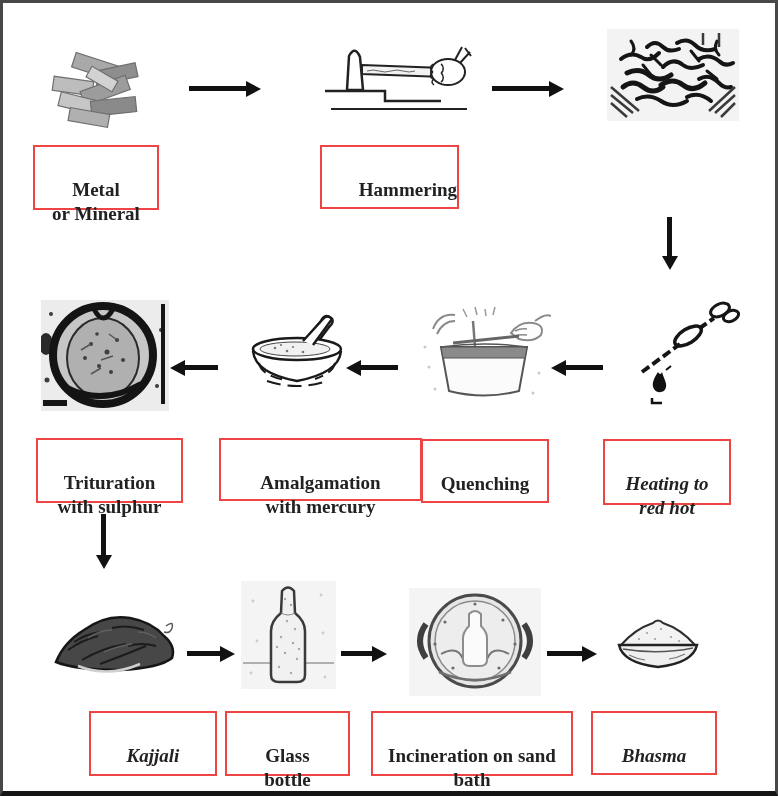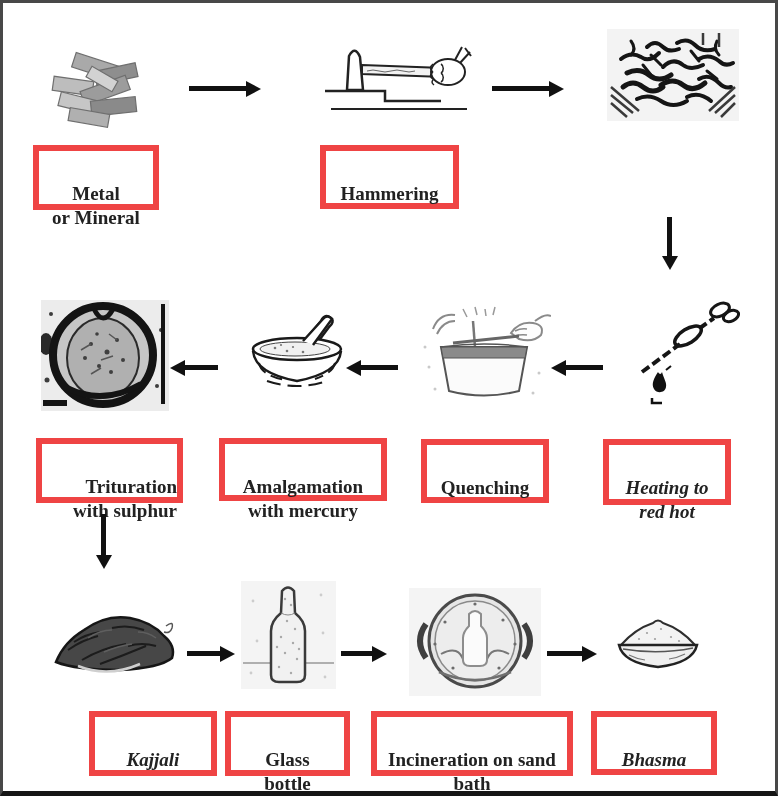--- a/index.html
+++ b/index.html
@@ -11,21 +11,21 @@
     border-bottom:5px solid #151515;
     background:#fff;
     font-family:"Liberation Serif", serif;
     overflow:hidden;
   }
   .img { position:absolute; }
   .img svg { display:block; width:100%; height:100%; }
   .label-box {
     position:absolute;
     box-sizing:border-box;
-    border:6px solid #ef4444;
+    border:2px solid #ef4444;
     background:#fff;
     text-align:center;
     font-weight:bold;
     font-size:19px;
     line-height:1.25;
     color:#222;
     padding-top:7px;
     white-space:pre-line;
   }
   .label-box .line { display:block; }
@@ -110,21 +110,21 @@
         <path d="M128 66 L108 84 M128 74 L114 88 M128 58 L102 82"></path>
         <path d="M96 4 L96 16 M112 4 L112 18"></path>
       </g>
     </svg>
   </div>
 
   <div class="label-box" style="left:30px; top:142px; width:126px; height:65px;">
     <span>Metal
 or Mineral</span>
   </div>
-  <div class="label-box" style="left:317px; top:142px; width:139px; height:64px;">
+  <div class="label-box" style="left:317px; top:142px; width:139px; height:64px;text-align:right;">
     <span>Hammering</span>
   </div>
 
   <div class="arr arr-h arr-right" style="left:186px; top:83px; width:58px;"></div>
   <div class="arr arr-h arr-right" style="left:489px; top:83px; width:58px;"></div>
   <div class="arr arr-v arr-down" style="left:664px; top:214px; height:40px;"></div>
 
   <div class="img" style="left:38px; top:297px; width:128px; height:111px;">
     <svg viewBox="0 0 128 111" xmlns="http://www.w3.org/2000/svg">
       <rect width="128" height="111" fill="#ececec"></rect>
@@ -205,25 +205,25 @@
       <ellipse cx="60" cy="40" rx="15" ry="7" transform="rotate(-32 60 40)" fill="none" stroke="#161616" stroke-width="3.5"></ellipse>
       <path d="M72 32 L86 22" stroke="#161616" stroke-width="4" stroke-dasharray="8 4" fill="none"></path>
       <ellipse cx="92" cy="14" rx="10" ry="6" transform="rotate(-25 92 14)" fill="none" stroke="#161616" stroke-width="3"></ellipse>
       <ellipse cx="103" cy="20" rx="8" ry="5" transform="rotate(-25 103 20)" fill="none" stroke="#161616" stroke-width="3"></ellipse>
       <path d="M30 76 C26 82 23 88 26 93 C29 98 37 97 38 91 C39 87 36 83 34 76 C33 79 31 78 30 76 Z" fill="#111"></path>
       <path d="M38 74 L43 70" stroke="#111" stroke-width="2" fill="none"></path>
       <path d="M24 102 L24 107 L34 107" stroke="#111" stroke-width="2.5" fill="none"></path>
     </svg>
   </div>
 
-  <div class="label-box" style="left:33px; top:435px; width:147px; height:65px;text-align:right;">
+  <div class="label-box" style="left:33px; top:435px; width:147px; height:65px;">
     <span>Trituration
 with sulphur</span>
   </div>
-  <div class="label-box" style="left:216px; top:435px; width:168px; height:63px;">
+  <div class="label-box" style="left:216px; top:435px; width:203px; height:63px;">
     <span>Amalgamation
 with mercury</span>
   </div>
   <div class="label-box" style="left:418px; top:436px; width:128px; height:64px;">
     <span>Quenching</span>
   </div>
   <div class="label-box" style="left:600px; top:436px; width:128px; height:66px;font-style:italic;">
     <span>Heating to
 red hot</span>
   </div>

